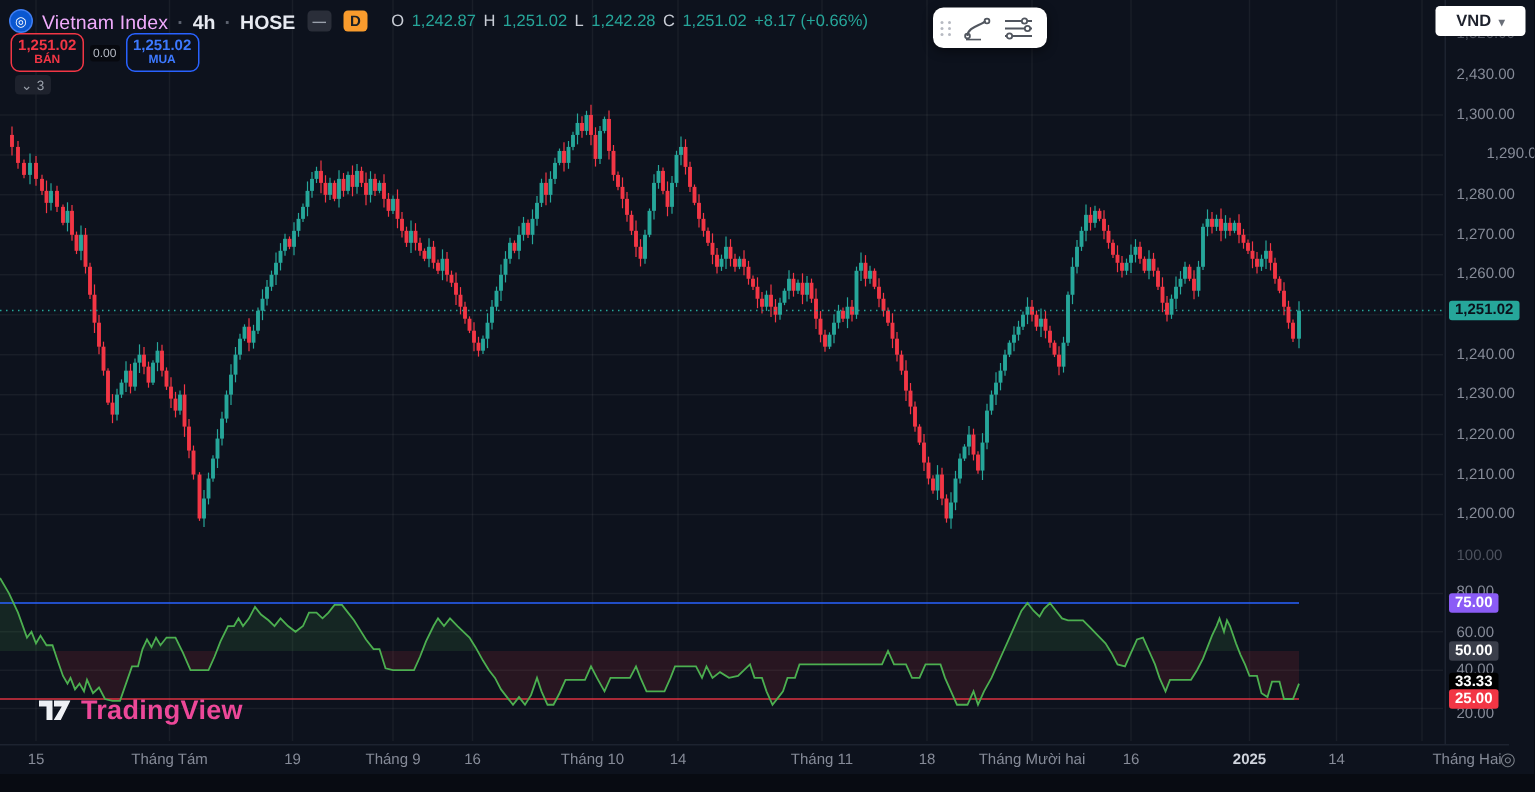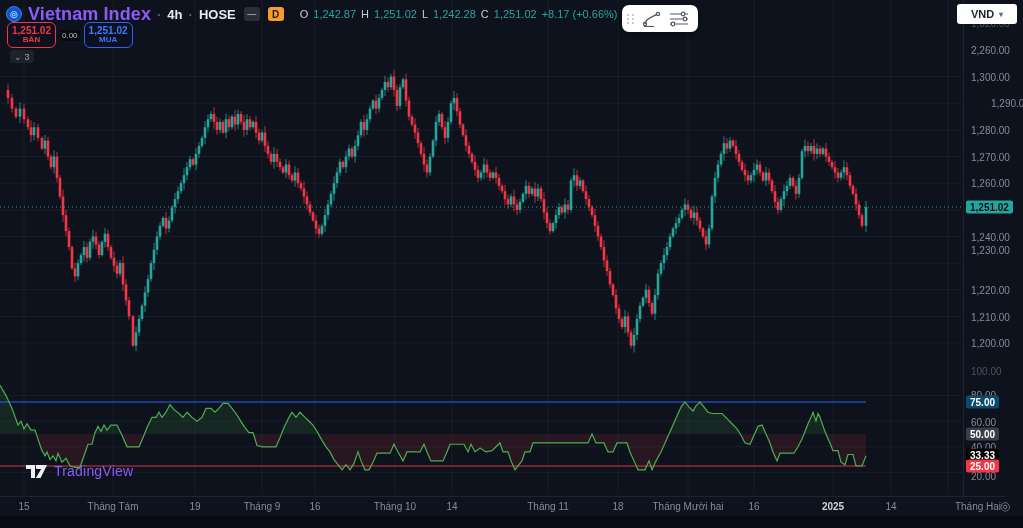--- a/index.html
+++ b/index.html
@@ -7,21 +7,21 @@
   body { font-family:"Liberation Sans", sans-serif; }
   .root { position:relative; width:1023px; height:528px; background:#0d121d; overflow:hidden; }
 
   #chart-svg { position:absolute; left:0; top:0; z-index:1; display:block; }
 
   
   .header { position:absolute; left:6px; top:5px; z-index:10; }
   .sym-row { display:flex; align-items:center; gap:6px; height:18px; }
   .logo { width:16px; height:16px; border-radius:50%; background:#0a57d0; border:1px solid #3f7df1;
           color:#fff; font-size:9px; display:flex; align-items:center; justify-content:center; }
-  .sym { color:#8b5cf6; font-size:18px; font-weight:700; letter-spacing:.1px; }
+  .sym { color:#f0abfc; font-size:13px; font-weight:400; letter-spacing:.1px; }
   .symsub { color:#e6e9f0; font-size:13px; font-weight:700; }
   .dot { color:#5d6370; font-size:13px; font-weight:700; }
   .chip { height:14px; min-width:16px; padding:0 3px; border-radius:3px; font-size:9px; font-weight:700;
           display:inline-flex; align-items:center; justify-content:center; margin-left:2px; }
   .chip.dash { background:#2a2e39; color:#9aa0ab; }
   .chip.dbadge { background:#f89b2d; color:#1b2026; font-size:10px; }
   .ohlc { margin-left:10px; font-size:11px; display:flex; gap:5px; white-space:nowrap; }
   .ohlc .lab { color:#c9cdd6; }
   .ohlc .val { color:#26a69a; }
   .trade-row { position:absolute; left:1px; top:17px; display:flex; align-items:center; gap:4px; }
@@ -58,21 +58,21 @@
   
   .time-axis { position:absolute; left:0; top:496px; width:1006px; height:20px; background:#0d121d;
                border-top:1px solid #1d2330; z-index:5; cursor:ew-resize; }
   .tlabel { position:absolute; top:4px; transform:translateX(-50%); font-size:10px; color:#868b98; white-space:nowrap; }
   .tlabel.strong { color:#cfd3dc; font-weight:700; }
   .clock { position:absolute; left:1000px; top:2px; font-size:12px; color:#7b8089; cursor:pointer; }
   .bottom-strip { position:absolute; left:0; top:516px; width:1023px; height:12px; background:#080b12; z-index:6; }
 
   
   .tv-brand { position:absolute; left:26px; top:463px; z-index:9; display:flex; align-items:center; gap:7px; }
-  .tv-brand span { color:#8b5cf6; font-size:14px; font-weight:400; letter-spacing:.2px; }
+  .tv-brand span { color:#ec4899; font-size:18px; font-weight:700; letter-spacing:.2px; }
 </style>
 </head>
 <body>
 
 <div class="root">
 
   <svg id="chart-svg" width="963" height="496" viewBox="0 0 963 496">
     <defs>
         <clipPath id="clip-above">
           <rect x="0" y="355" width="963" height="79"></rect>
@@ -756,38 +756,38 @@
     </svg>
   </div>
 
   <button class="vnd">
     <span>VND</span>
     <span class="chev">▾</span>
   </button>
 
   <div class="price-axis">
       <div class="axlabel dim" style="top: 23px;">1,320.00</div>
-      <div class="axlabel" style="top: 50px;">2,260.00</div>
+      <div class="axlabel" style="top: 50px;">2,430.00</div>
       <div class="axlabel" style="top: 77px;">1,300.00</div>
       <div class="axlabel" style="top: 103px; margin-left: 20px;">1,290.00</div>
       <div class="axlabel" style="top: 130px;">1,280.00</div>
       <div class="axlabel" style="top: 157px;">1,270.00</div>
       <div class="axlabel" style="top: 183px;">1,260.00</div>
       <div class="axlabel" style="top: 237px;">1,240.00</div>
-      <div class="axlabel" style="top: 250px;">1,230.00</div>
+      <div class="axlabel" style="top: 263px;">1,230.00</div>
       <div class="axlabel" style="top: 290px;">1,220.00</div>
       <div class="axlabel" style="top: 317px;">1,210.00</div>
       <div class="axlabel" style="top: 343px;">1,200.00</div>
       <div class="axlabel dim" style="top: 371px;">100.00</div>
       <div class="axlabel" style="top: 395px;">80.00</div>
       <div class="axlabel" style="top: 422px;">60.00</div>
       <div class="axlabel" style="top: 447px;">40.00</div>
       <div class="axlabel" style="top: 476px;">20.00</div>
       <div class="axbadge" style="top: 207px; background: rgb(38, 166, 154); color: rgb(11, 18, 28);">1,251.02</div>
-      <div class="axbadge" style="top: 402px; background: #0c4a6e; color: rgb(255, 255, 255);">75.00</div>
+      <div class="axbadge" style="top: 402px; background: #8b5cf6; color: rgb(255, 255, 255);">75.00</div>
       <div class="axbadge" style="top: 434px; background: rgb(58, 62, 74); color: rgb(255, 255, 255);">50.00</div>
       <div class="axbadge" style="top: 455px; background: #000000; color: rgb(255, 255, 255);">33.33</div>
       <div class="axbadge" style="top: 466px; background: rgb(242, 54, 69); color: rgb(255, 255, 255);">25.00</div>
     </div>
 
   <div class="tv-brand">
     <svg width="21" height="15" viewBox="0 0 21 15">
       <path d="M0 1 H9 V14 H5 V5 H0 Z" fill="#eef0f4"></path>
       <path d="M10 1 H21 L14.5 14 H9.8 L15.2 5 H10 Z" fill="#eef0f4"></path>
     </svg>

